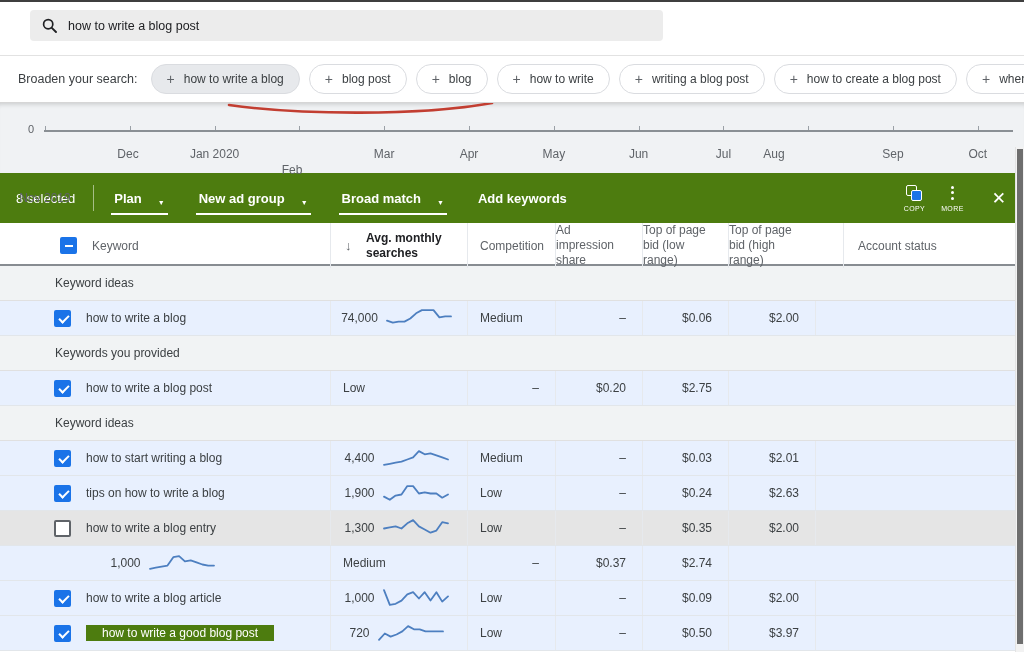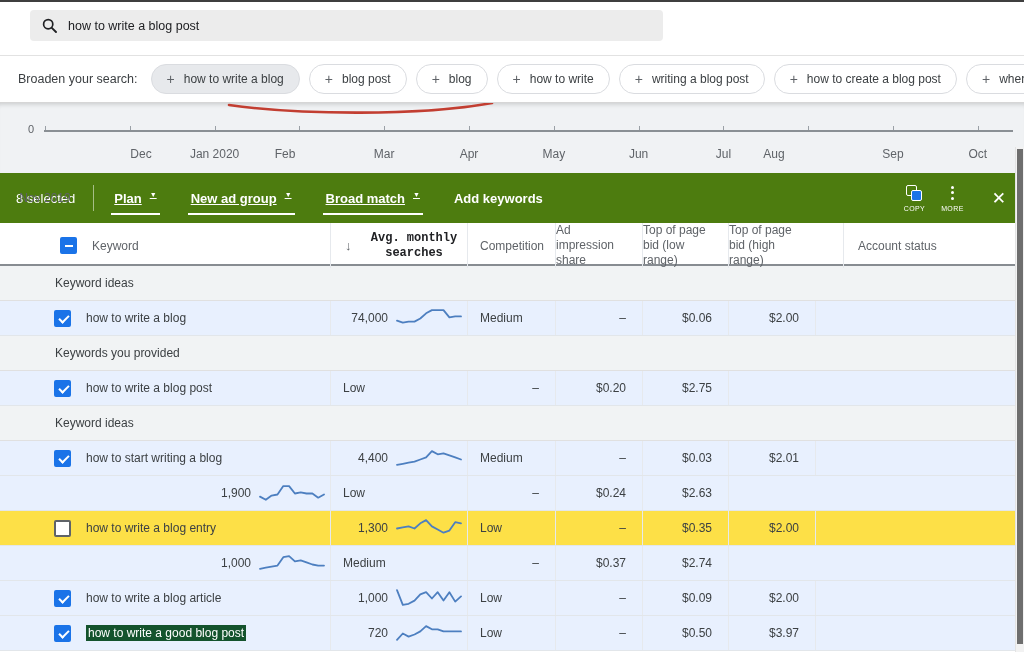--- a/index.html
+++ b/index.html
@@ -40,21 +40,21 @@
   .axis-line { position:absolute; left:44px; top:27px; width:969px; height:2px; background:#8a8f94; }
   .tick { position:absolute; top:23px; width:1px; height:4px; background:#9aa0a6; }
   .month-label { position:absolute; top:44px; transform:translateX(-50%); font-size:12px; color:#5f6368; white-space:nowrap; }
   
   .toolbar {
     height:50px; background:#4d7c0f; color:#fff; display:flex; align-items:center;
     padding:0 14px 0 16px; font-size:13px;
   }
   .tb-selected { white-space:nowrap; }
   .tb-sep { width:1px; height:26px; background:rgba(255,255,255,.5); margin:0 20px 0 18px; }
-  .tb-drop { position:relative; display:flex; align-items:flex-start; gap:8px; font-weight:bold; cursor:pointer; margin-right:34px; white-space:nowrap;text-decoration:underline; }
+  .tb-drop { position:relative; display:flex; align-items:flex-end; gap:16px; font-weight:bold; cursor:pointer; margin-right:34px; white-space:nowrap; }
   .tb-drop::after { content:""; position:absolute; left:-3px; right:-3px; bottom:-9px; height:2px; background:#fff; }
   .tb-caret { font-size:7px; line-height:1; }
   .tb-add { font-weight:bold; cursor:pointer; white-space:nowrap; }
   .tb-right { margin-left:auto; display:flex; align-items:center; gap:16px; }
   .tb-iconbtn { display:flex; flex-direction:column; align-items:center; gap:4px; cursor:pointer; }
   .tb-iconbtn .tb-icon-label { font-size:7px; letter-spacing:.4px; }
   .copy-icon { position:relative; width:16px; height:16px; }
   .copy-icon i { position:absolute; border:1.6px solid #fff; border-radius:2px; width:11px; height:11px; }
   .copy-icon i.back { left:0; top:0; }
   .copy-icon i.front { right:0; bottom:0; background:#1a73e8; }
@@ -63,35 +63,35 @@
   .close-btn { font-size:17px; cursor:pointer; margin-left:8px; padding:0 4px; }
   
   .grid { display:grid; grid-template-columns:330px 137px 88px 87px 86px 87px 1fr; }
   .thead { height:43px; background:#fff; border-bottom:2px solid #878c91; font-size:12px; color:#5f6368; }
   .thead .cell { display:flex; align-items:center; }
   .cell { border-left:1px solid #e6e9ed; min-width:0; }
   .cell:first-child { border-left:none; }
   .h-keyword { padding-left:60px; gap:15px; }
   .h-searches { justify-content:space-between; padding:0 5px 0 14px; }
   .h-searches .h-sort { color:#5f6368; font-size:13px; }
-  .h-searches .h-bold { font-weight:bold; color:#202124; text-align:center; max-width:96px; line-height:1.25;font-family:Liberation Mono, monospace; }
+  .h-searches .h-bold { font-weight:bold; color:#202124; text-align:left; max-width:96px; line-height:1.25; }
   .h-comp { padding-left:12px; }
   .h-right { justify-content:flex-end; text-align:left; padding-right:16px; line-height:1.25; }
   .h-status { padding-left:14px;margin-left:28px; }
   
   .section-row {
     height:35px; background:#f1f3f4; border-bottom:1px solid #e0e0e0;
     display:flex; align-items:center; padding-left:55px; font-size:12px; color:#3c4043;
   }
-  .row { height:35px; border-bottom:1px solid #e2e6ea; background:#fde047; font-size:12px; cursor:pointer; }
+  .row { height:35px; border-bottom:1px solid #e2e6ea; background:#e5e5e5; font-size:12px; cursor:pointer; }
   .row.sel { background:#e8f0fe; }
   .c-keyword { display:flex; align-items:center; padding-left:54px; gap:15px; }
   .kw-label { white-space:nowrap; overflow:hidden; }
-  .kw-label.hl { background:#14532d; color:#fff; padding:1px 2px; }
-  .c-searches { display:flex; align-items:center; justify-content:flex-end; gap:8px; padding-right:5px; }
+  .kw-label.hl { background:#4d7c0f; color:#fff; padding:1px 16px; }
+  .c-searches { display:flex; align-items:center; justify-content:center; gap:8px; padding-right:5px; }
   .spark { flex:0 0 auto; }
   .c-comp { display:flex; align-items:center; padding-left:12px; }
   .c-right { display:flex; align-items:center; justify-content:flex-end; padding-right:16px; }
   
   .cb {
     position:relative; width:17px; height:17px; border:2px solid #5f6368; border-radius:2px;
     background:#fff; flex:0 0 auto; cursor:pointer;
   }
   .cb.checked, .cb.indet { background:#1a73e8; border-color:#1a73e8; }
   .cb.checked::after {
@@ -155,25 +155,25 @@
   <div class="chart-area">
     <svg class="red-curve" width="1024" height="71" viewBox="0 0 1024 71">
       <path d="M 229 2 C 300 12 420 13 492 0" fill="none" stroke="#c23e31" stroke-width="2.6" stroke-linecap="round"></path>
     </svg>
     <span class="zero-label">0</span>
     <div class="axis-line"></div>
     <div id="months-wrap">
         <div class="tick" style="left: 45px;"></div>
         <span class="month-label" style="left: 45px; margin-top: 44px;">Nov 2019</span>
         <div class="tick" style="left: 129.8px;"></div>
-        <span class="month-label" style="left: 141px;">Dec</span>
+        <span class="month-label" style="left: 128px;">Dec</span>
         <div class="tick" style="left: 214.6px;"></div>
         <span class="month-label" style="left: 214.6px;">Jan 2020</span>
         <div class="tick" style="left: 299.4px;"></div>
-        <span class="month-label" style="left: 285px;">Feb</span>
+        <span class="month-label" style="left: 292px; margin-top: 16px;">Feb</span>
         <div class="tick" style="left: 384.2px;"></div>
         <span class="month-label" style="left: 384.2px;">Mar</span>
         <div class="tick" style="left: 469px;"></div>
         <span class="month-label" style="left: 469px;">Apr</span>
         <div class="tick" style="left: 553.8px;"></div>
         <span class="month-label" style="left: 553.8px;">May</span>
         <div class="tick" style="left: 638.6px;"></div>
         <span class="month-label" style="left: 638.6px;">Jun</span>
         <div class="tick" style="left: 723.4px;"></div>
         <span class="month-label" style="left: 723.4px;">Jul</span>
@@ -287,20 +287,24 @@
         <polyline fill="none" stroke="#4d7fc0" stroke-width="1.8" stroke-linejoin="round" stroke-linecap="round" points="1.0,19.8 6.8,18.8 12.6,17.7 18.5,16.6 24.3,14.5 30.1,12.4 35.9,6.1 41.7,9.3 47.5,8.3 53.4,10.3 59.2,12.4 65.0,14.5"></polyline>
       </svg>
     </div>
     <div class="cell c-comp">Medium</div>
     <div class="cell c-right">–</div>
     <div class="cell c-right">$0.03</div>
     <div class="cell c-right">$2.01</div>
     <div class="cell"></div>
   </div>
       <div class="grid row sel">
+    <div class="cell c-keyword">
+      <span class="cb checked"></span>
+      <span class="kw-label">tips on how to write a blog</span>
+    </div>
     <div class="cell c-searches">
       <span>1,900</span>
       <svg class="spark" width="66" height="26" viewBox="0 0 66 26">
         <polyline fill="none" stroke="#4d7fc0" stroke-width="1.8" stroke-linejoin="round" stroke-linecap="round" points="1.0,16.6 6.8,19.8 12.6,15.6 18.5,14.5 24.3,6.1 30.1,6.1 35.9,13.5 41.7,12.4 47.5,13.5 53.4,13.5 59.2,17.7 65.0,14.5"></polyline>
       </svg>
     </div>
     <div class="cell c-comp">Low</div>
     <div class="cell c-right">–</div>
     <div class="cell c-right">$0.24</div>
     <div class="cell c-right">$2.63</div>

